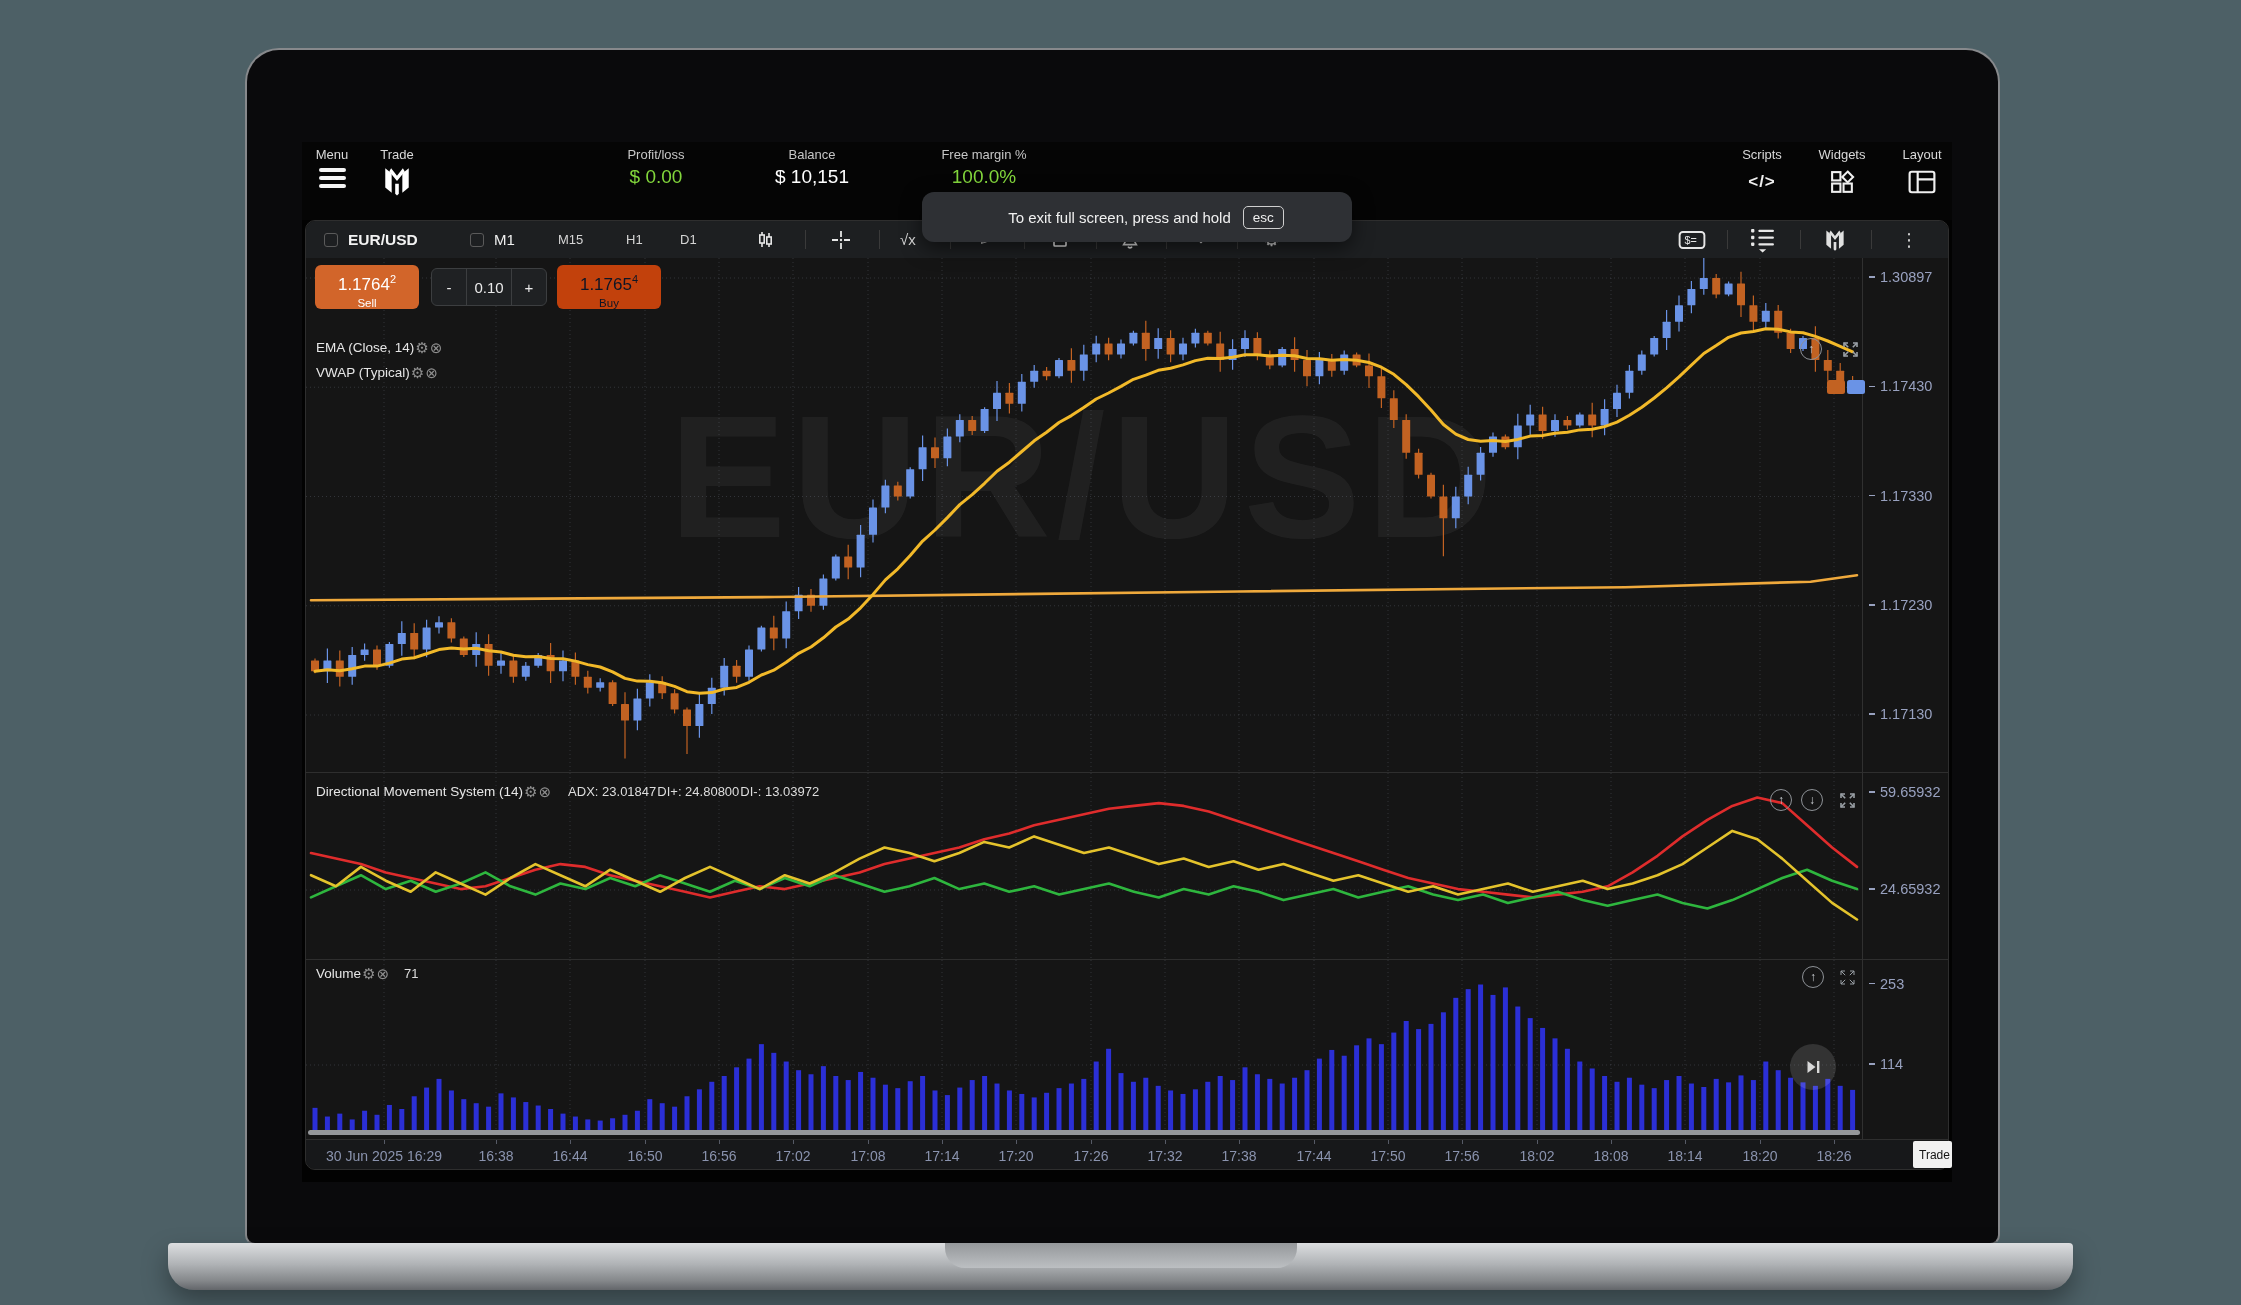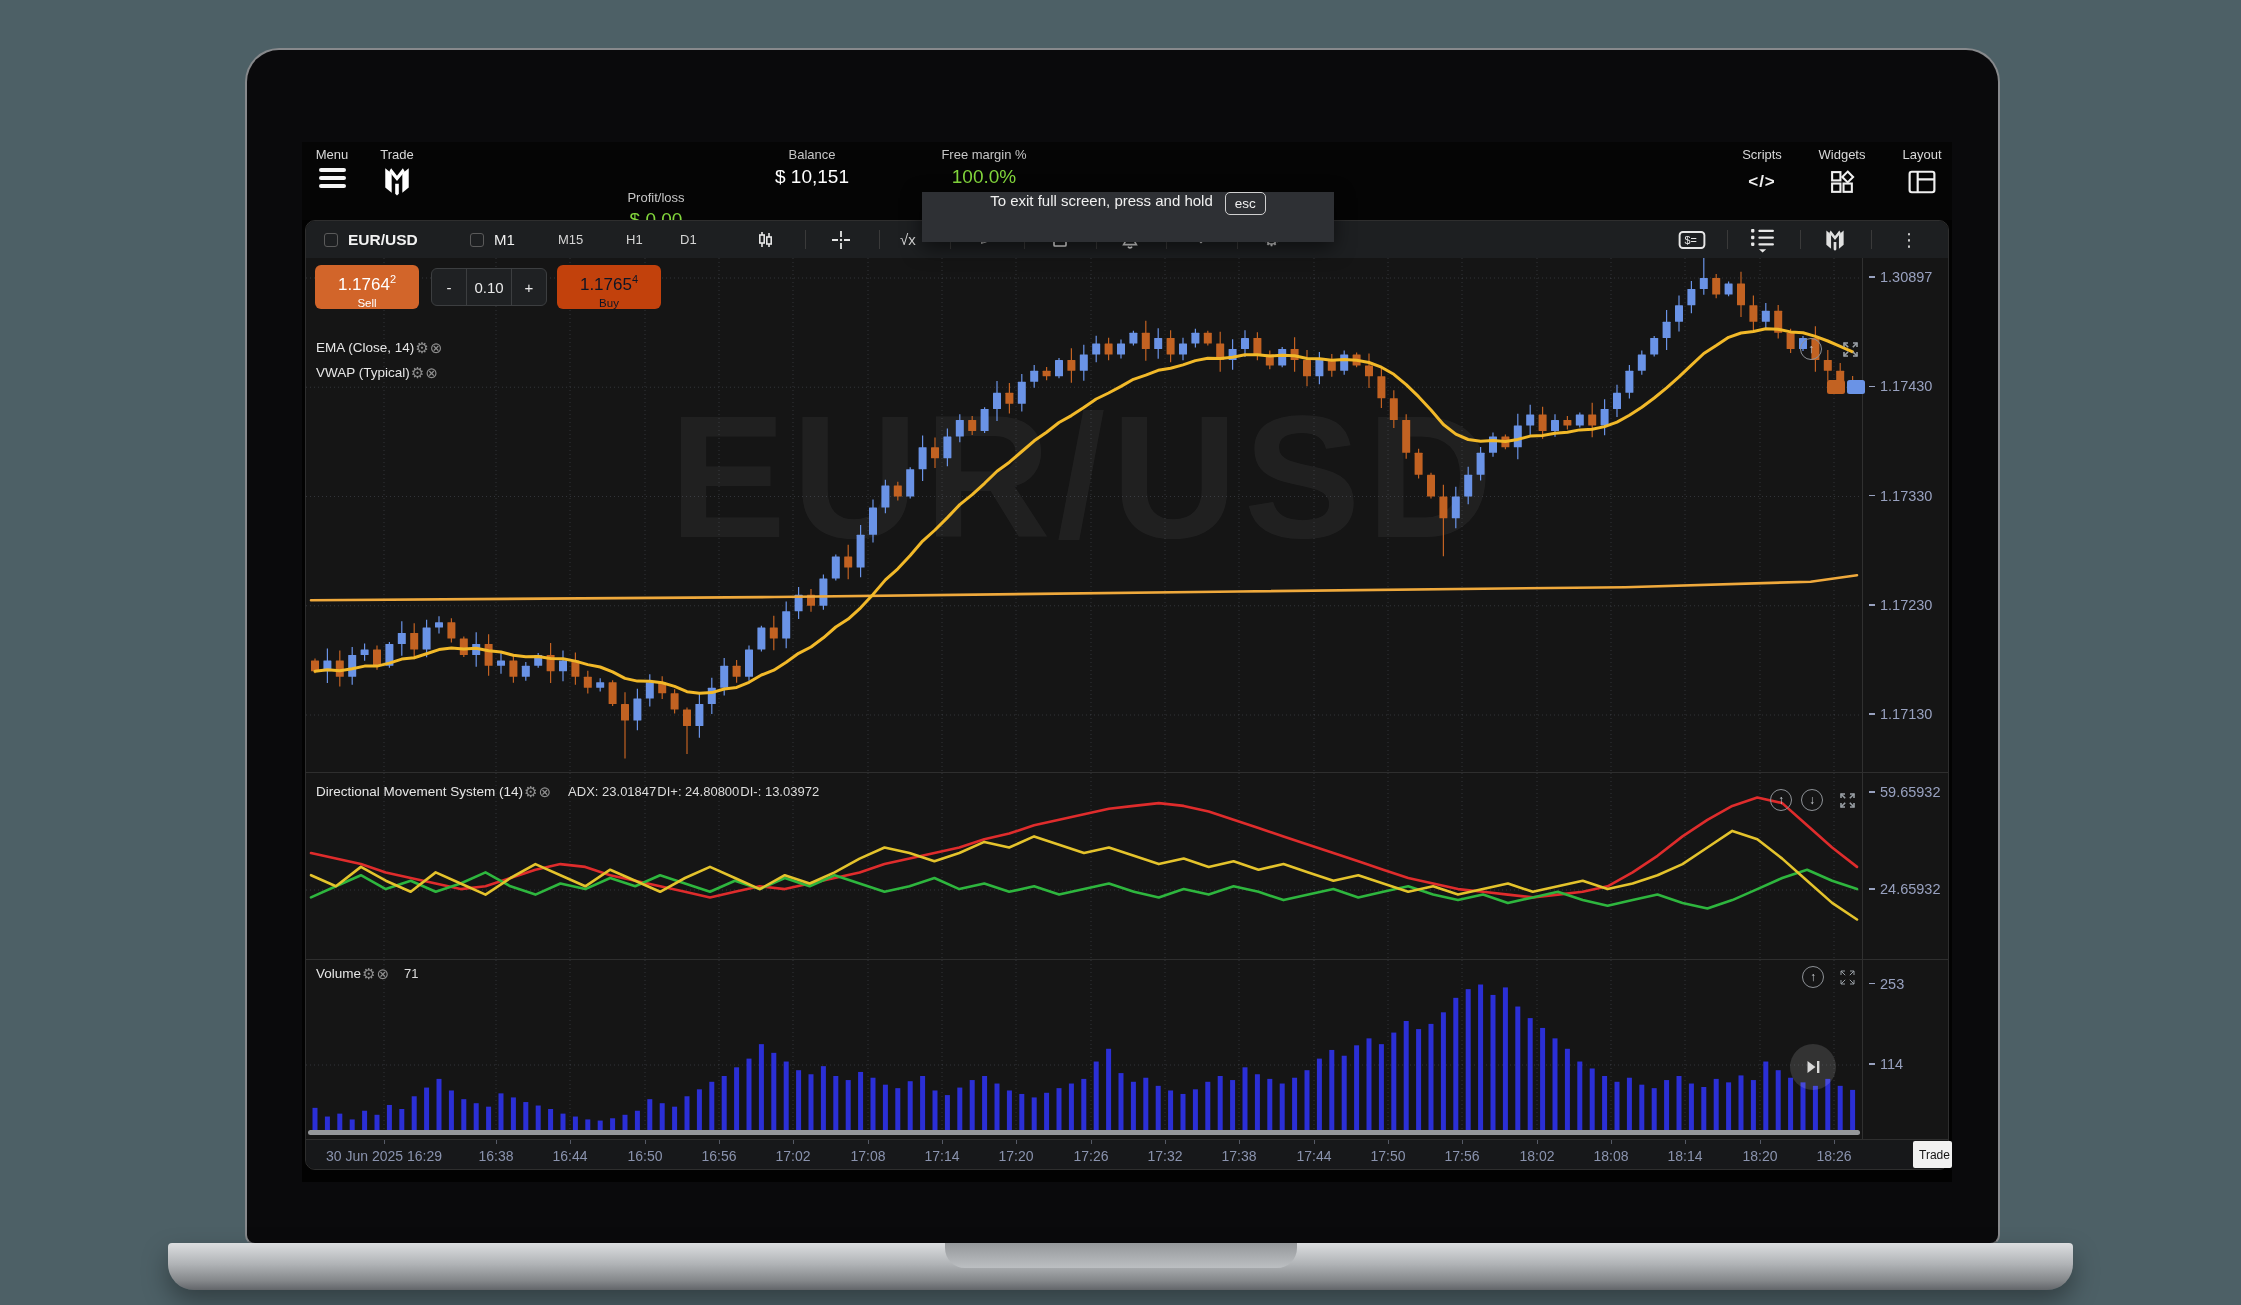--- a/index.html
+++ b/index.html
@@ -18,23 +18,23 @@
   .topbar{position:absolute;left:0;top:0;width:1650px;height:78px;background:#050505;}
   .tb-label{display:block;text-align:center;color:#d8d8d8;font-size:13px;}
   .hamburger i{display:block;width:27px;height:3.5px;background:#f4f4f4;border-radius:2px;margin:4.5px auto;}
   .stat{position:absolute;text-align:center;}
   .stat .lb{color:#c6c6c6;font-size:13px;}
   .stat .vl{font-size:19px;margin-top:4px;font-weight:400;}
   .tbr{position:absolute;width:80px;text-align:center;color:#ececec;}
   .tbr .ic{margin-top:3px;height:34px;display:flex;align-items:center;justify-content:center;}
   .scripts-glyph{font-size:17px;font-weight:700;color:#f0f0f0;letter-spacing:1px;}
   
-  .toast{position:absolute;left:620px;top:50px;width:412px;height:50px;background:#2e3034;border-radius:0;
-         display:flex;align-items:flex-start;justify-content:center;z-index:60;box-shadow:0 6px 20px rgba(0,0,0,.55);
-         color:#f0f0f0;font-size:15px;}
+  .toast{position:absolute;left:620px;top:50px;width:412px;height:50px;background:#2e3034;border-radius:12px;
+         display:flex;align-items:center;justify-content:center;z-index:60;box-shadow:0 6px 20px rgba(0,0,0,.55);
+         color:#f0f0f0;font-size:15px;padding-left:18px;}
   .esc{margin-left:12px;padding:3px 9px;border:1.3px solid #cfcfcf;border-radius:5px;font-size:13.5px;}
   
   .widget{position:absolute;left:3px;top:78px;width:1644px;height:950px;background:#151515;
           border:1px solid #2e2e2e;border-radius:10px;box-sizing:border-box;overflow:hidden;}
   .toolbar{position:absolute;left:0;top:0;width:100%;height:37px;background:#1d1f21;border-bottom:1px solid #2c2c2c;}
   .toolbar .it{position:absolute;top:0;height:37px;display:flex;align-items:center;color:#d5d5d5;}
   .cb{width:14px;height:14px;border:1.5px solid #5a5a5a;border-radius:3px;box-sizing:border-box;}
   .sep{position:absolute;top:9px;width:1px;height:19px;background:#3a3a3a;}
   .tfl{font-size:13px;color:#cfcfcf;}
   .glyph{color:#cdcdcd;}
@@ -97,21 +97,21 @@
           <span style="display:flex;justify-content:center;margin-top:3px;">
             <svg width="30" height="32" viewBox="0 0 28 30" fill="#ffffff">
               <path d="M3 3l6 5v18l-6-5z"></path>
               <path d="M25 3l-6 5v18l6-5z"></path>
               <path d="M8.5 3L14 10 19.5 3l1.8 3-7.3 9-7.3-9z"></path>
               <path d="M12.3 17.5h3.4V27l-1.7 1.6-1.7-1.6z"></path>
             </svg>
           </span>
         </div>
 
-        <div class="stat" style="left:294px;top:5px;width:120px;margin-top:43px;">
+        <div class="stat" style="left:294px;top:5px;width:120px;">
           <div class="lb">Profit/loss</div>
           <div class="vl" style="color:#82d63c;">$ 0.00</div>
         </div>
         <div class="stat" style="left:450px;top:5px;width:120px;text-align:center;">
           <div class="lb">Balance</div>
           <div class="vl" style="color:#ffffff;">$ 10,151</div>
         </div>
         <div class="stat" style="left:612px;top:5px;width:140px;">
           <div class="lb">Free margin %</div>
           <div class="vl" style="color:#82d63c;">100.0%</div>

